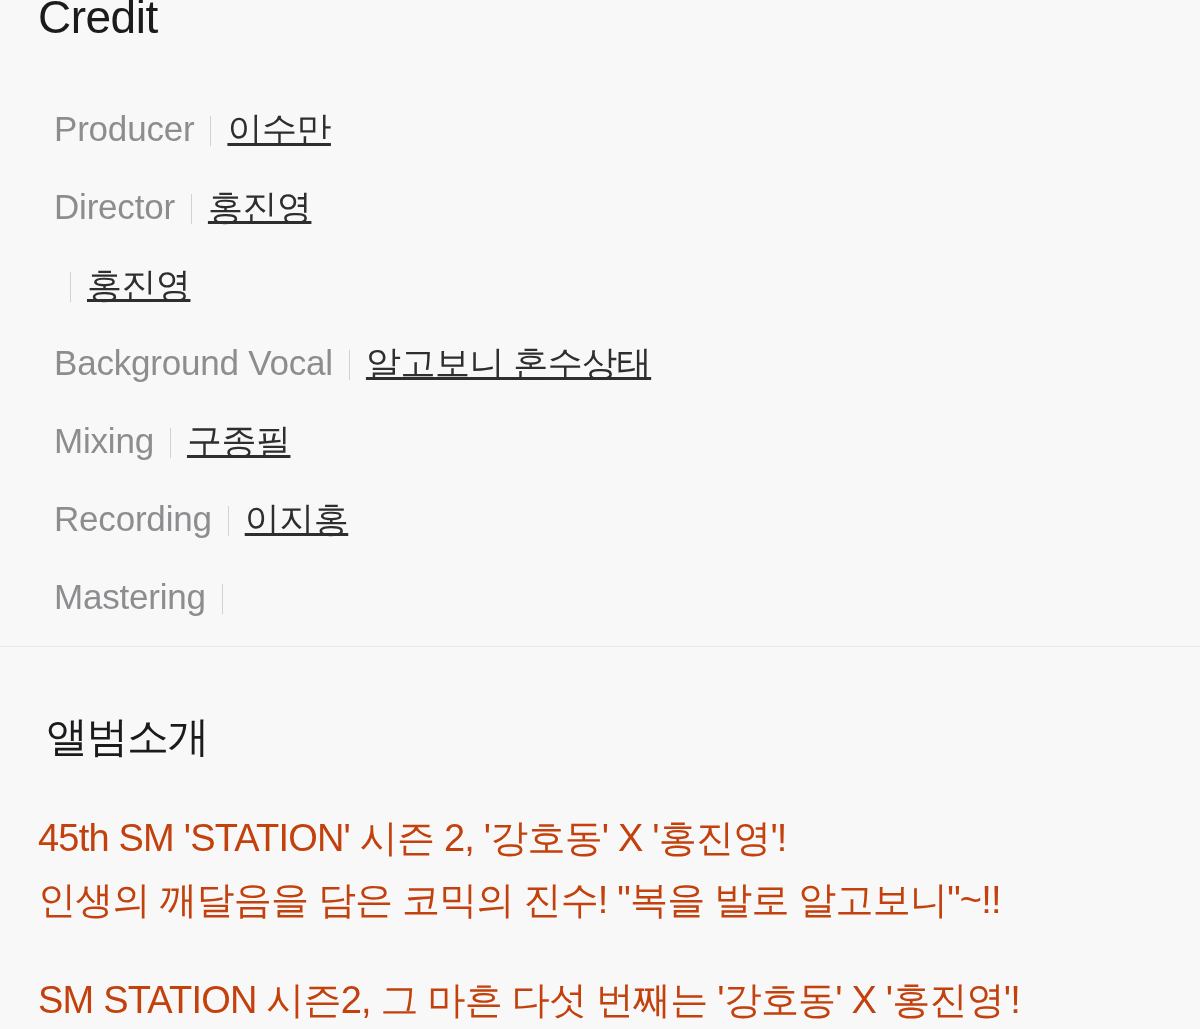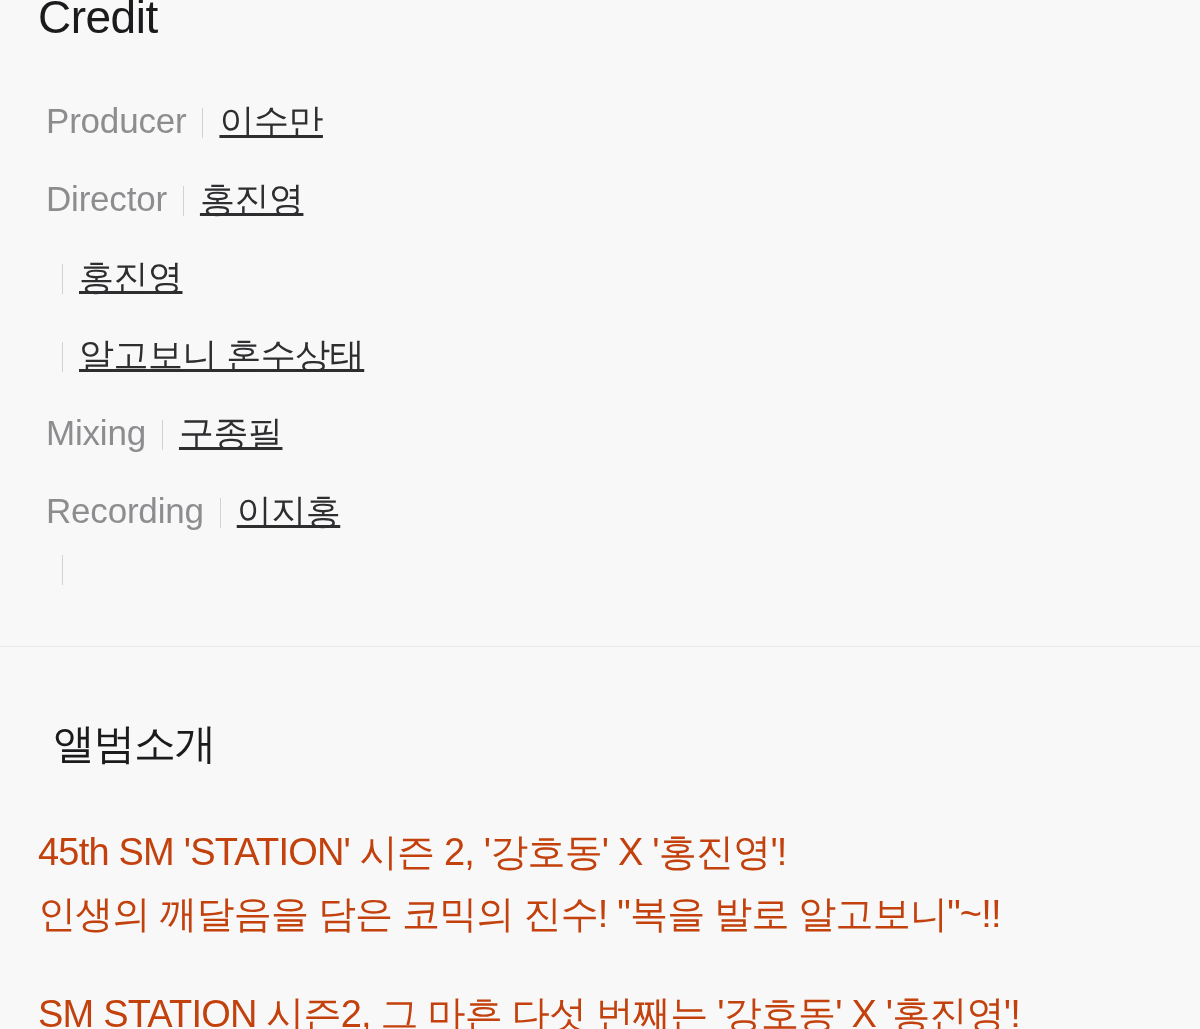--- a/index.html
+++ b/index.html
@@ -36,21 +36,21 @@
     padding: 0 0 0 38px;
     font-size: 46px;
     font-weight: 400;
     line-height: 62px;
     letter-spacing: -0.5px;
     color: #1b1b1d;
   }
 
   .credit-list {
     list-style: none;
-    margin: 8px;
+    margin: 16px;
     padding: 26px 6px 0 0;
   }
 
   .credit-row {
     display: flex;
     align-items: baseline;
     padding: 0 0 0 38px;
     height: 78px;
     line-height: 78px;
     white-space: nowrap;
@@ -96,21 +96,21 @@
 
   
   .intro-section {
     position: absolute;
     left: 0;
     top: 647px;
     width: 1200px;
   }
 
   .section-heading-ko {
-    margin: 15px;
+    margin: 8px;
     padding: 54px 0 0 38px;
     font-size: 42px;
     font-weight: 400;
     line-height: 56px;
     letter-spacing: -1.5px;
     color: #1b1b1d;
   }
 
   .intro-body {
     padding: 34px 0 0 38px;
@@ -147,34 +147,36 @@
       <li class="credit-row">
         <span class="credit-label">Director</span>
         <span class="credit-sep"></span>
         <span class="credit-value">홍진영</span>
       </li>
       <li class="credit-row">
         <span class="credit-sep"></span>
         <span class="credit-value">홍진영</span>
       </li>
       <li class="credit-row">
+        <span class="credit-label">Background Vocal</span>
         <span class="credit-sep"></span>
         <span class="credit-value">알고보니 혼수상태</span>
       </li>
       <li class="credit-row">
         <span class="credit-label">Mixing</span>
         <span class="credit-sep"></span>
         <span class="credit-value">구종필</span>
       </li>
       <li class="credit-row">
         <span class="credit-label">Recording</span>
         <span class="credit-sep"></span>
         <span class="credit-value">이지홍</span>
       </li>
       <li class="credit-row">
+        <span class="credit-label">Mastering</span>
         <span class="credit-sep"></span>
       </li>
     </ul>
   </section>
 
   <hr class="divider">
 
   <section class="intro-section">
     <h2 class="section-heading-ko">앨범소개</h2>
 

